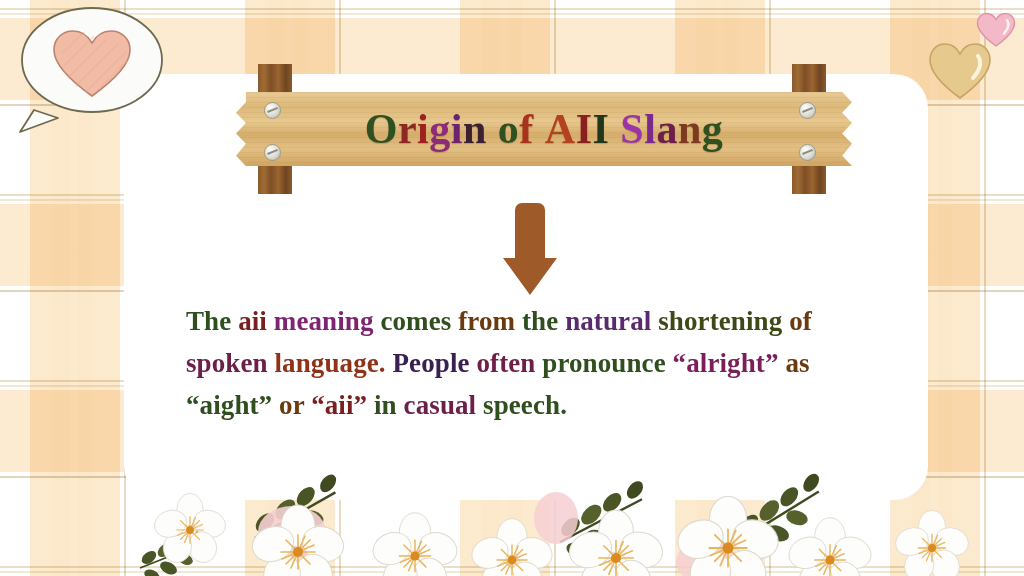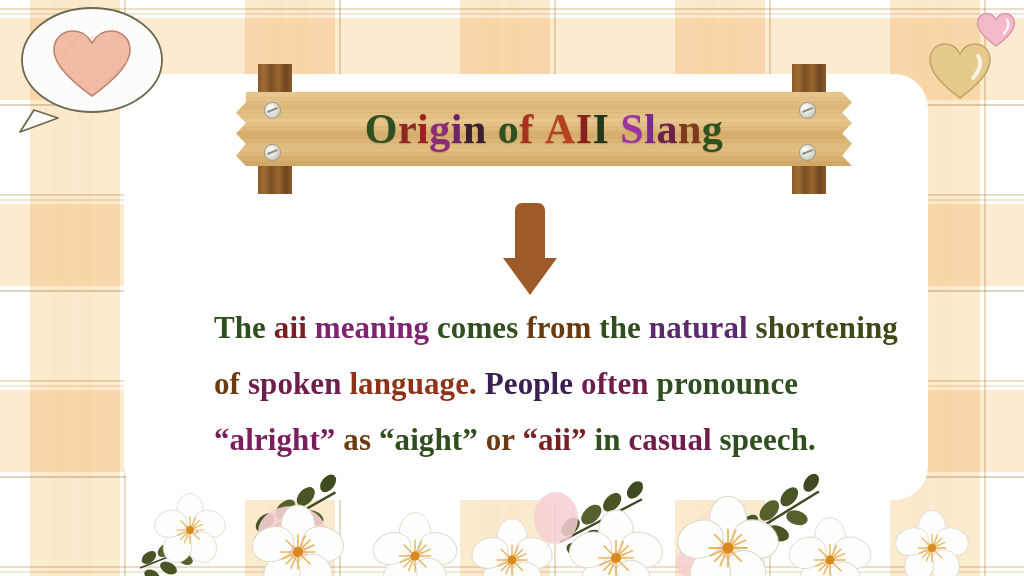--- a/index.html
+++ b/index.html
@@ -135,24 +135,23 @@
 
   
   .arrow { position: absolute; left: 501px; top: 199px; width: 58px; height: 100px; }
 
   
   .body-text {
     position: absolute;
     left: 186px; top: 300px; width: 706px;
     font-family: "Liberation Serif", "DejaVu Serif", serif;
     font-weight: bold;
-    font-size: 31px;
-    line-height: 56px;
+    font-size: 27px;
+    line-height: 42px;
     letter-spacing: 0.1px;
-    margin-left: 28px;
   }
 
   
   .flowers { position: absolute; left: 0; bottom: 0; width: 1024px; height: 120px; }
 </style>
 </head>
 <body>
 
 <div id="stage">
 

